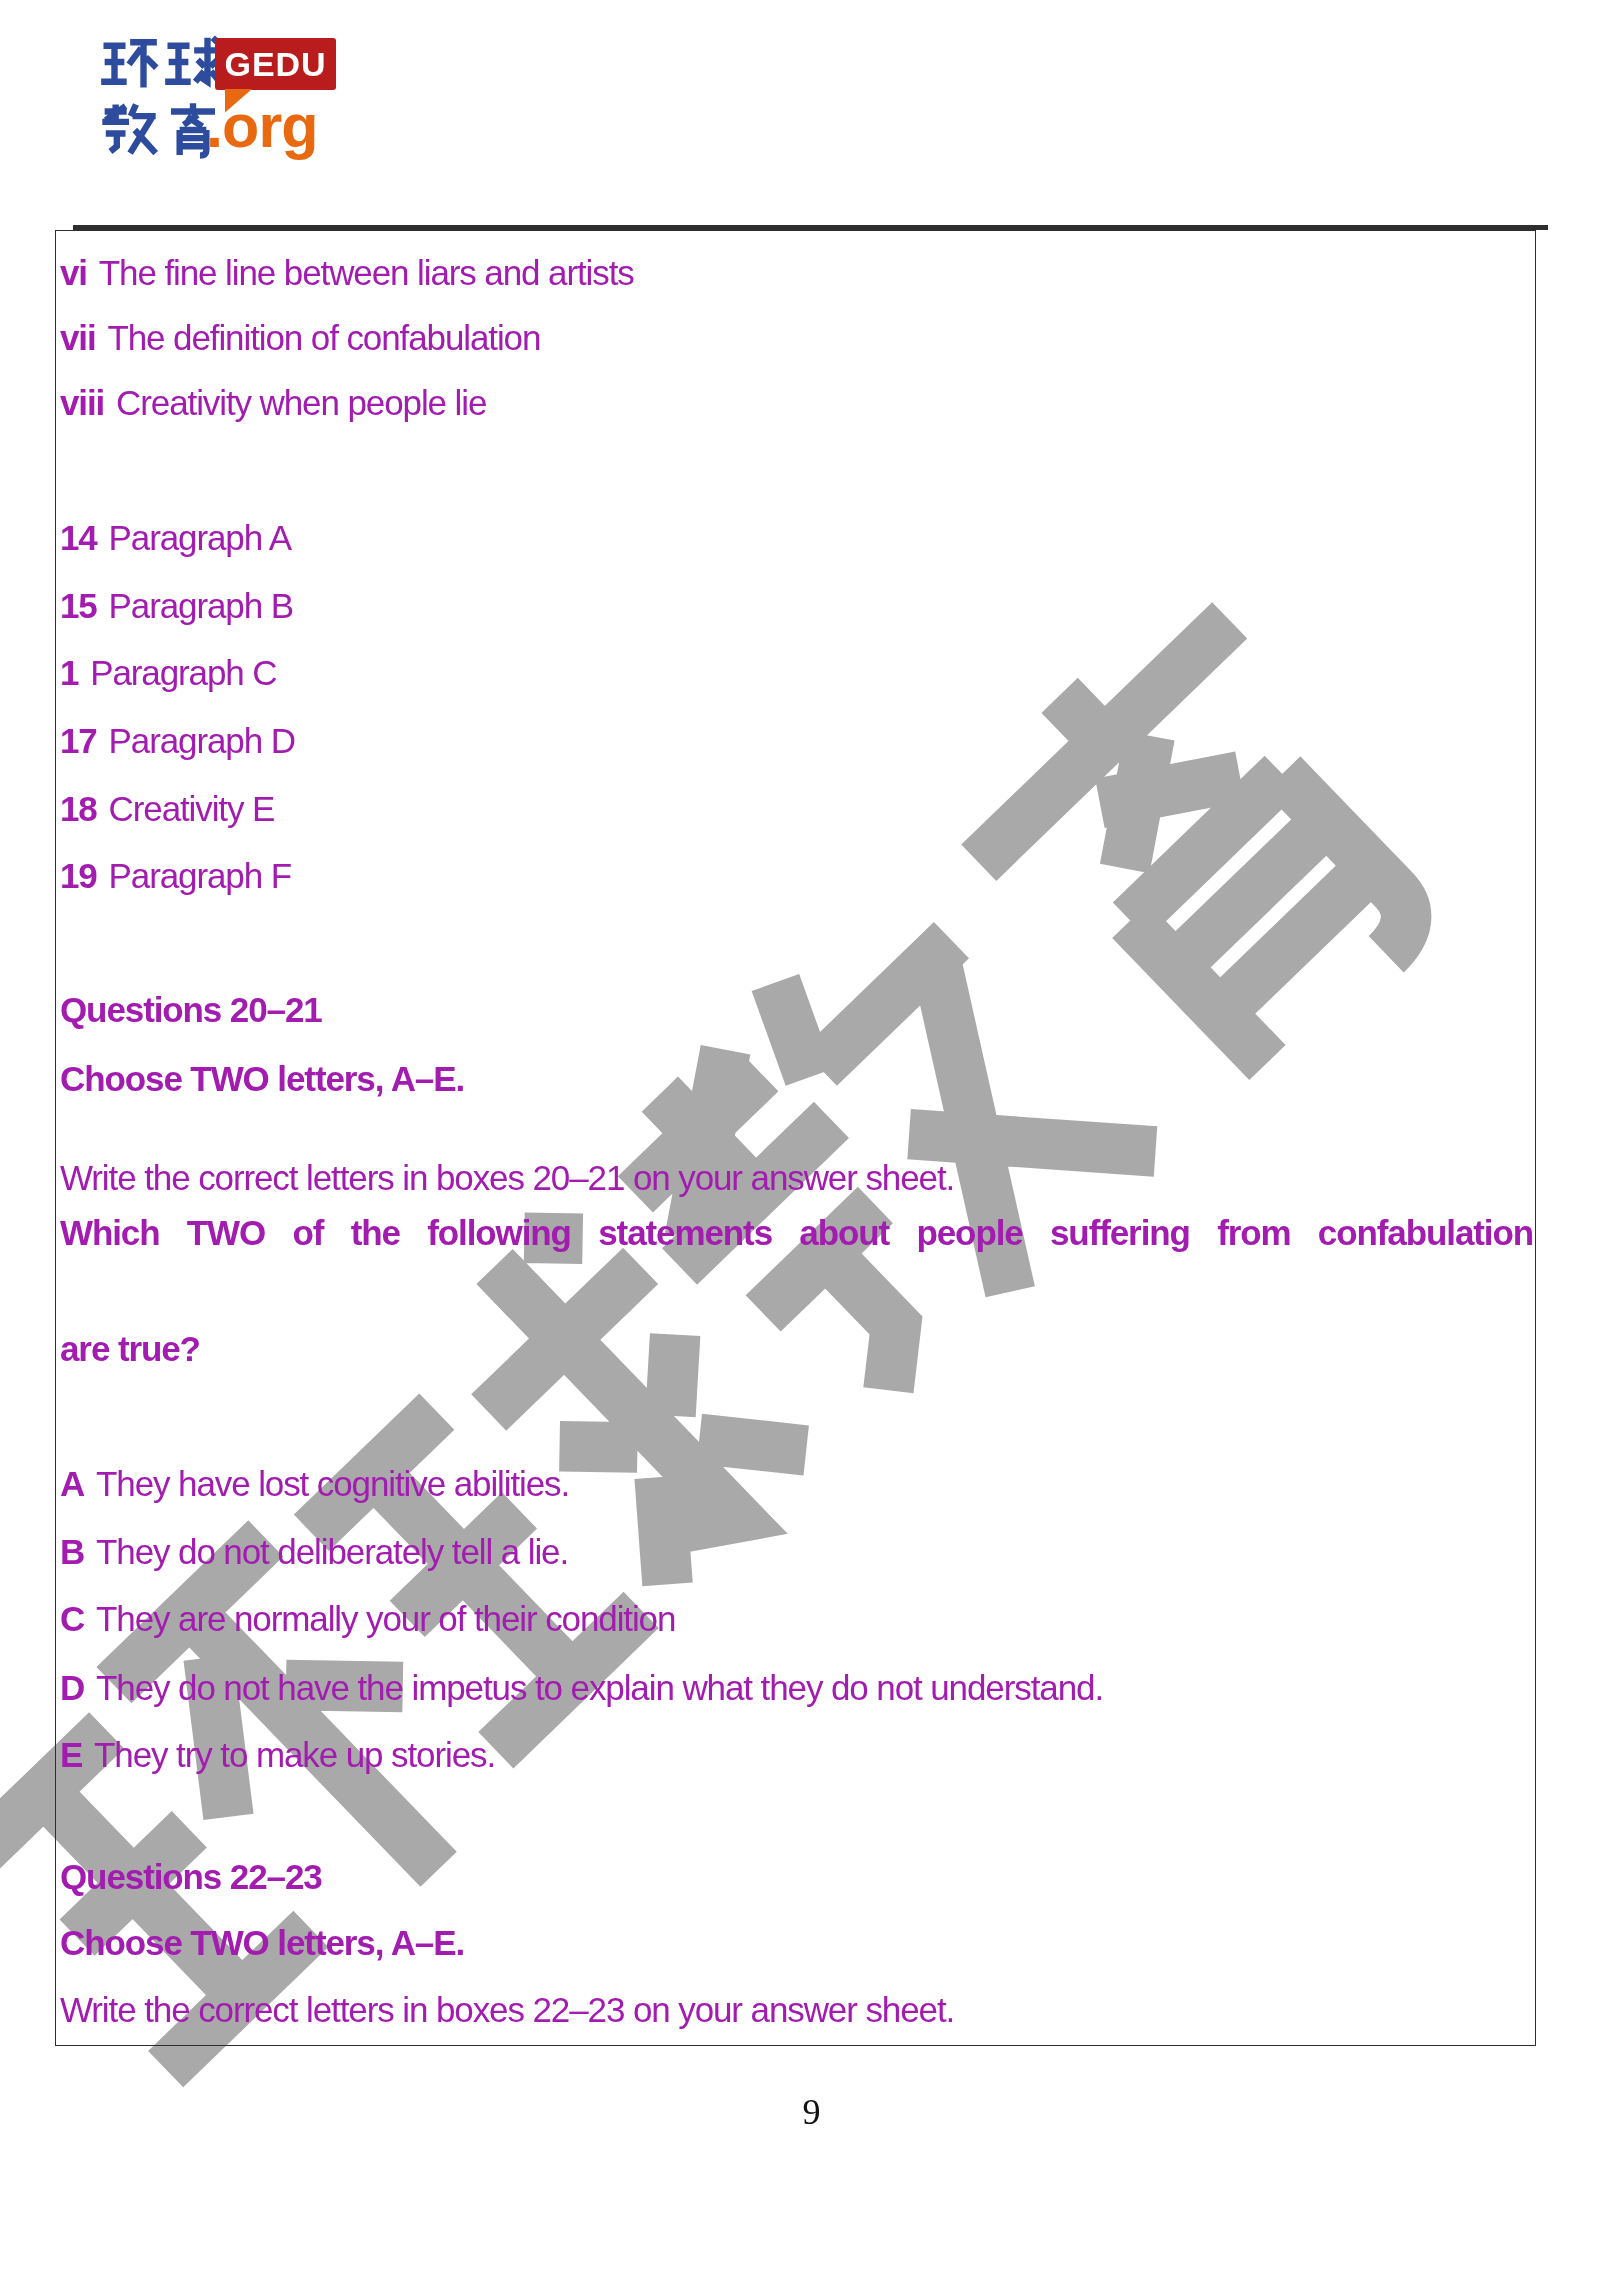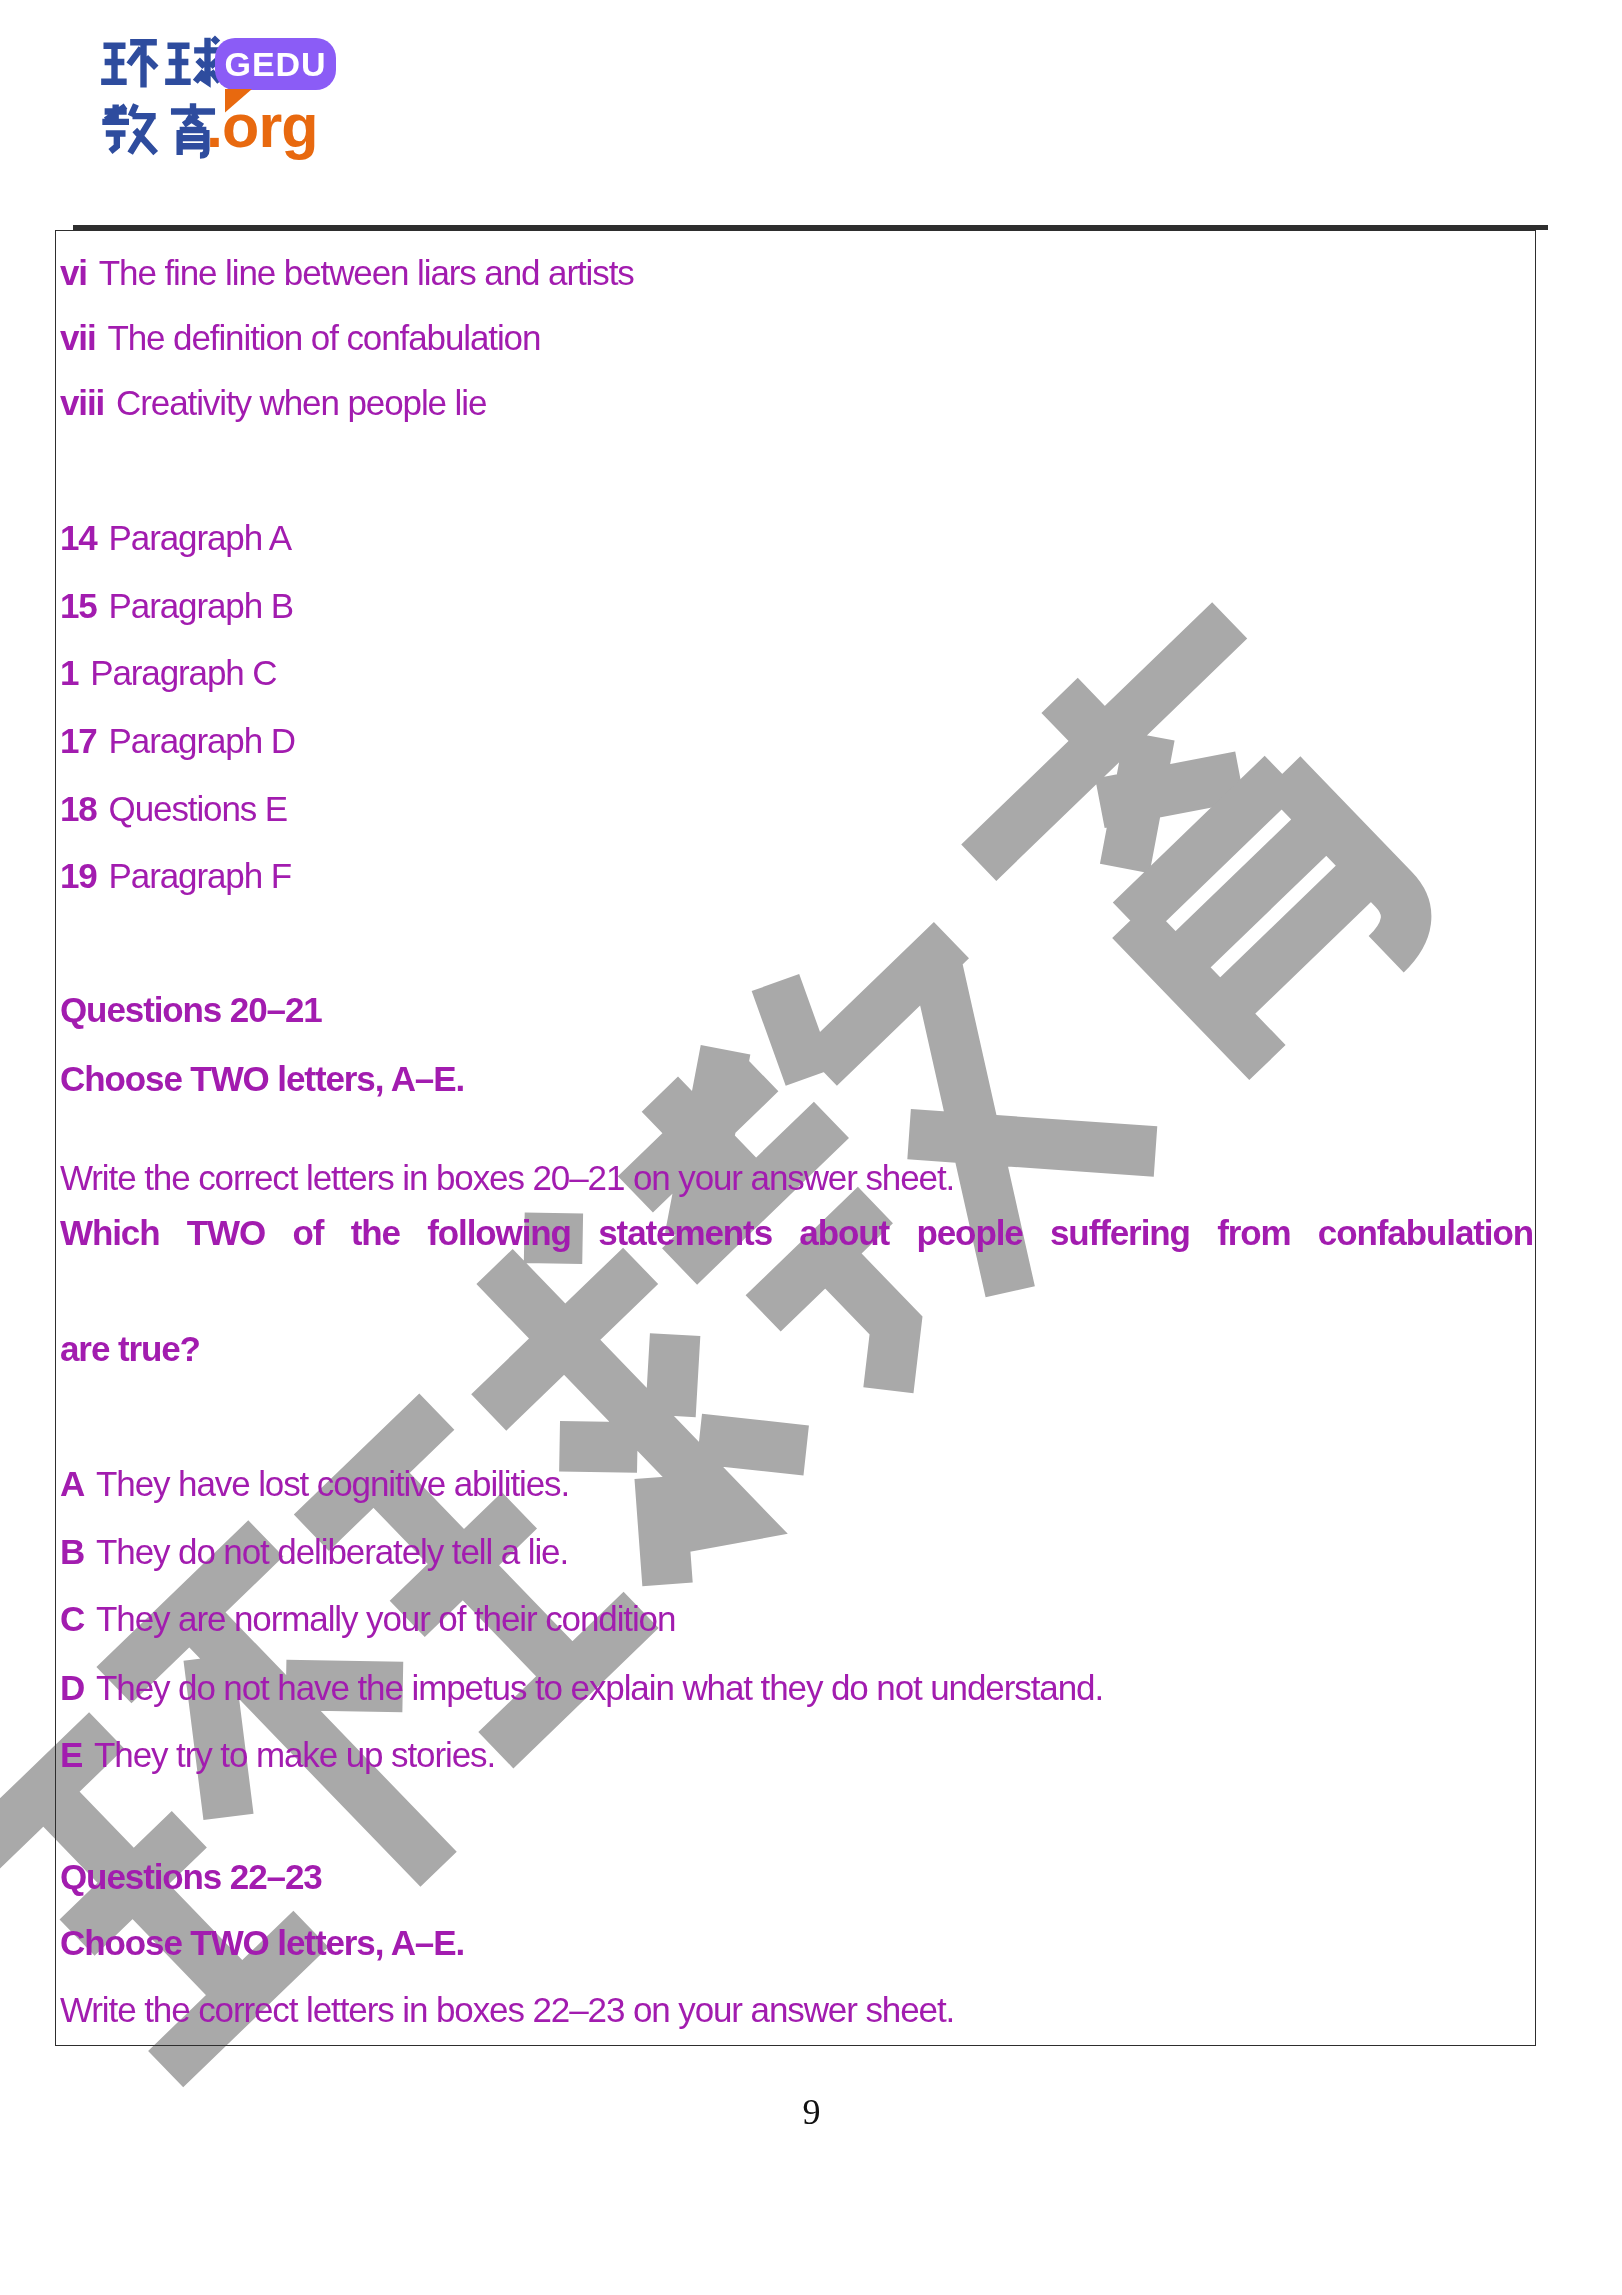--- a/index.html
+++ b/index.html
@@ -15,21 +15,21 @@
     display:flex;transform:rotate(-44deg);transform-origin:center center;
     color:#a9a9a9;z-index:0;pointer-events:none;
   }
   .wm-char{width:459px;height:459px;flex:0 0 auto;}
 
   
   .logo{position:absolute;left:100px;top:25.5px;width:273px;height:136px;z-index:2;}
   .logo .cjk{position:absolute;width:58px;height:58px;color:#2e4c9e;}
   .logo-badge{
     position:absolute;left:115px;top:12.7px;width:121px;height:52px;
-    background:#8b5cf6;border-radius:20px;display:flex;align-items:center;justify-content:center;
+    background:#b91c1c;border-radius:3px;display:flex;align-items:center;justify-content:center;
   }
   .logo-badge span{color:#fff;font-size:34px;font-weight:800;letter-spacing:0.9px;}
   .logo-tail{position:absolute;left:125px;top:63px;}
   .logo-org{position:absolute;left:106px;top:65px;font-size:61px;font-weight:700;color:#e8690f;letter-spacing:-0.9px;}
 
   
   .topline{position:absolute;left:73px;top:225px;width:1475px;height:4.5px;background:#2e2e2e;z-index:1;}
   .qbox{
     position:absolute;left:55px;top:230px;width:1481px;height:1816px;
     box-sizing:border-box;border:1.8px solid #2e2e2e;background:transparent;z-index:1;
@@ -133,21 +133,21 @@
   <div class="line" style="top:583px">
     <span class="num">15</span><span>Paragraph B</span>
   </div>
   <div class="line" style="top:650px">
     <span class="num">1</span><span>Paragraph C</span>
   </div>
   <div class="line" style="top:718px">
     <span class="num">17</span><span>Paragraph D</span>
   </div>
   <div class="line" style="top:786px">
-    <span class="num">18</span><span>Questions E</span>
+    <span class="num">18</span><span>Creativity E</span>
   </div>
   <div class="line" style="top:853px">
     <span class="num">19</span><span>Paragraph F</span>
   </div>
 
   <div class="line b" style="top:987px">Questions 20–21</div>
   <div class="line b" style="top:1056px">Choose TWO letters, A–E.</div>
   <div class="line" style="top:1155px">Write the correct letters in boxes 20–21 on your answer sheet.</div>
 
   <div class="line justify" style="top:1210px">Which TWO of the following statements about people suffering from confabulation</div>

